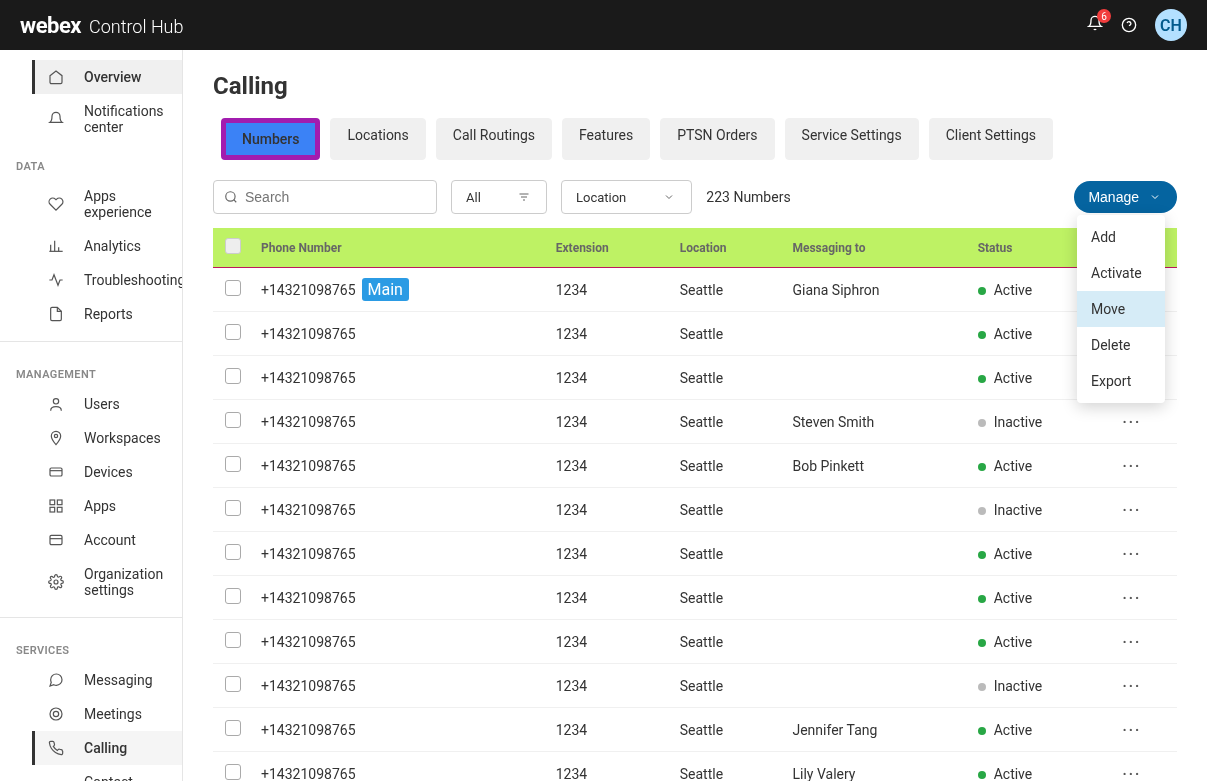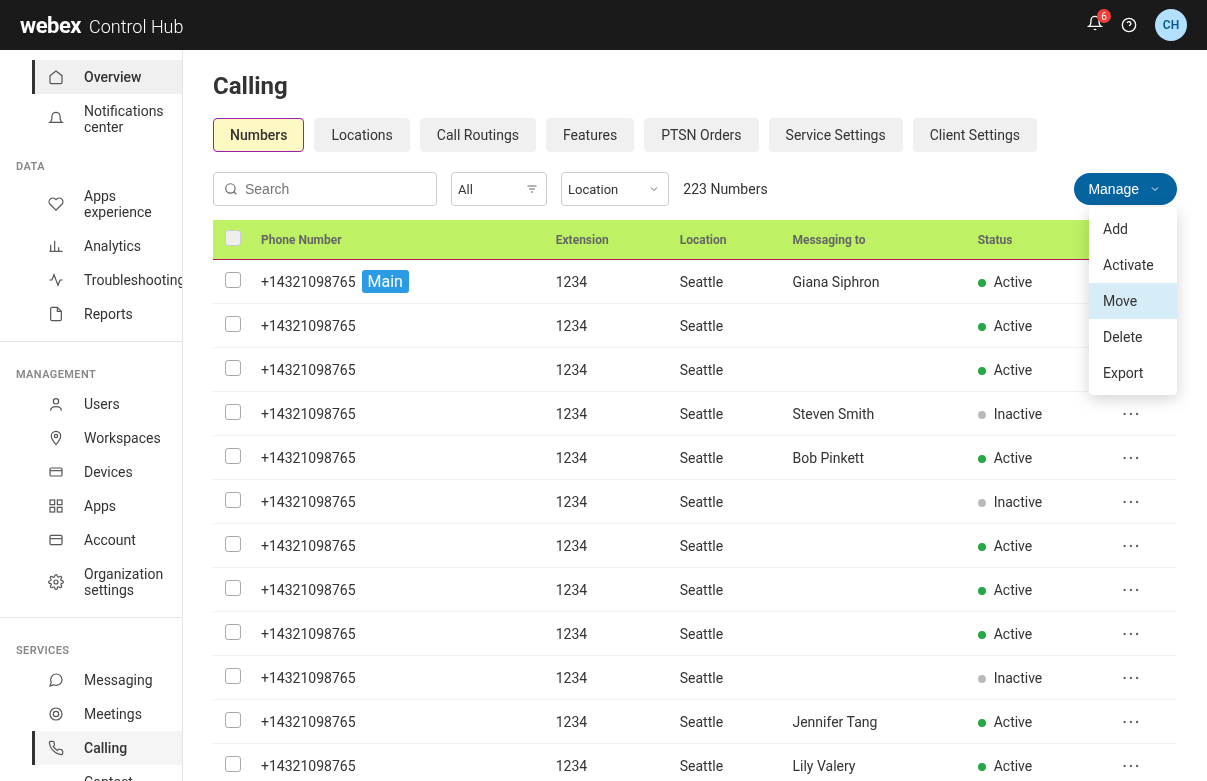--- a/index.html
+++ b/index.html
@@ -4,42 +4,42 @@
 <style>
 * { box-sizing: border-box; margin: 0; padding: 0; }
 body { font-family: -apple-system, BlinkMacSystemFont, "Segoe UI", Roboto, sans-serif; font-size: 14px; color: #333; background: #fff; width: 1207px; height: 781px; overflow: hidden; }
 .topbar { height: 50px; background: #1a1a1a; display: flex; align-items: center; padding: 0 20px; justify-content: space-between; }
 .brand { display: flex; align-items: baseline; gap: 8px; color: #fff; }
 .brand-logo { font-weight: 700; font-size: 22px; letter-spacing: -0.5px; }
 .brand-sub { font-size: 18px; font-weight: 300; }
 .topbar-right { display: flex; align-items: center; gap: 18px; }
 .bell-wrap { position: relative; cursor: pointer; }
 .badge { position: absolute; top: -6px; right: -8px; background: #f23d3d; color: #fff; font-size: 10px; min-width: 14px; height: 14px; border-radius: 8px; display: flex; align-items: center; justify-content: center; padding: 0 3px; }
-.avatar { width: 32px; height: 32px; border-radius: 50%; background: #b3e0ff; color: #025a8c; font-size: 12px; font-weight: 600; display: flex; align-items: center; justify-content: center; cursor: pointer; }
+.avatar { width: 32px; height: 32px; border-radius: 50%; background: #b3e0ff; color: #025a8c; font-size: 16px; font-weight: 600; display: flex; align-items: center; justify-content: center; cursor: pointer; }
 .layout { display: flex; height: calc(781px - 50px); }
 .sidebar { width: 183px; border-right: 1px solid #e5e5e5; padding-top: 10px; overflow-y: auto; }
 .side-item { display: flex; align-items: center; gap: 20px; padding: 9px 16px; cursor: pointer; color: #333; font-size: 14px; margin-left: 32px; }
 .side-item.active { background: #f0f0f0; border-left: 3px solid #333; padding-left: 13px; font-weight: 500; }
 .side-item.active-sub { background: #f5f5f5; border-left: 3px solid #333; padding-left: 13px; font-weight: 500; }
 .side-heading { font-size: 11px; font-weight: 600; color: #888; letter-spacing: 0.4px; padding: 16px 16px 6px; text-transform: uppercase; }
 .side-divider { border: none; border-top: 1px solid #e5e5e5; margin: 10px 0; }
 .main { flex: 1; padding: 22px 30px; position: relative; background: #fff; overflow: hidden; }
 .page-title { font-size: 24px; font-weight: 700; margin-bottom: 18px; }
 .tabs { display: flex; gap: 10px; margin-bottom: 20px; }
 .tab { padding: 8px 16px; background: #f0f0f0; border: 1px solid #f0f0f0; border-radius: 4px; cursor: pointer; font-size: 14px; }
-.tab.active { background: #fef9c3; border: 1px solid #a21caf; font-weight: 500; }
+.tab.active { background: #3b82f6; border: 5px solid #a21caf; font-weight: 500; margin-left: 8px; }
 .toolbar { display: flex; align-items: center; gap: 14px; margin-bottom: 14px; }
 .search-box { position: relative; width: 224px; }
 .search-box input { width: 100%; height: 34px; border: 1px solid #ccc; border-radius: 4px; padding: 0 10px 0 31px; font-size: 14px; }
 .search-box .s-icon { position: absolute; left: 10px; top: 50%; transform: translateY(-50%); color: #666; }
-.filter { height: 34px; border: 1px solid #ccc; border-radius: 4px; padding: 0 6px; display: flex; align-items: center; gap: 28px; cursor: pointer; font-size: 13px; min-width: 96px; justify-content: space-between; }
+.filter { height: 34px; border: 1px solid #ccc; border-radius: 4px; padding: 0 14px; display: flex; align-items: center; gap: 35px; cursor: pointer; font-size: 13px; min-width: 96px; justify-content: space-between; }
 .count-text { font-size: 14px; color: #333; }
 .manage-wrap { margin-left: auto; position: relative; }
 .manage-btn { background: #0564a0; color: #fff; border: none; border-radius: 16px; padding: 8px 14px; display: flex; align-items: center; gap: 8px; cursor: pointer; font-size: 14px; }
-.dropdown { position: absolute; top: 34px; right: 0; width: 88px; background: #fff; border-radius: 4px; box-shadow: 0 4px 16px rgba(0,0,0,0.18); padding: 4px 0; z-index: 10; }
+.dropdown { position: absolute; top: 34px; right: 12px; width: 88px; background: #fff; border-radius: 4px; box-shadow: 0 4px 16px rgba(0,0,0,0.18); padding: 4px 0; z-index: 10; }
 .dropdown-item { padding: 10px 14px; cursor: pointer; font-size: 14px; }
 .dropdown-item.hover { background: #d6ecf7; }
 .table { width: 100%; border-collapse: collapse; }
 .table th { text-align: left; font-size: 12px; font-weight: 700; color: #666; padding: 10px 8px; border-bottom: 1px solid #be185d; background: #bef264; }
 .table td { padding: 12px 8px; border-bottom: 1px solid #f0f0f0; font-size: 14px; }
 .table td:first-child, .table th:first-child { width: 40px; text-align: center; }
 .chk { width: 16px; height: 16px; border: 1.5px solid #aaa; border-radius: 3px; display: inline-block; cursor: pointer; }
 .chk.header { background: #eee; border-color: #ccc; }
 .main-tag { background: #2b9be4; color: #fff; font-size: 16px; padding: 2px 6px; border-radius: 3px; margin-left: 6px; }
 .status-dot { width: 8px; height: 8px; border-radius: 50%; display: inline-block; margin-right: 8px; }

